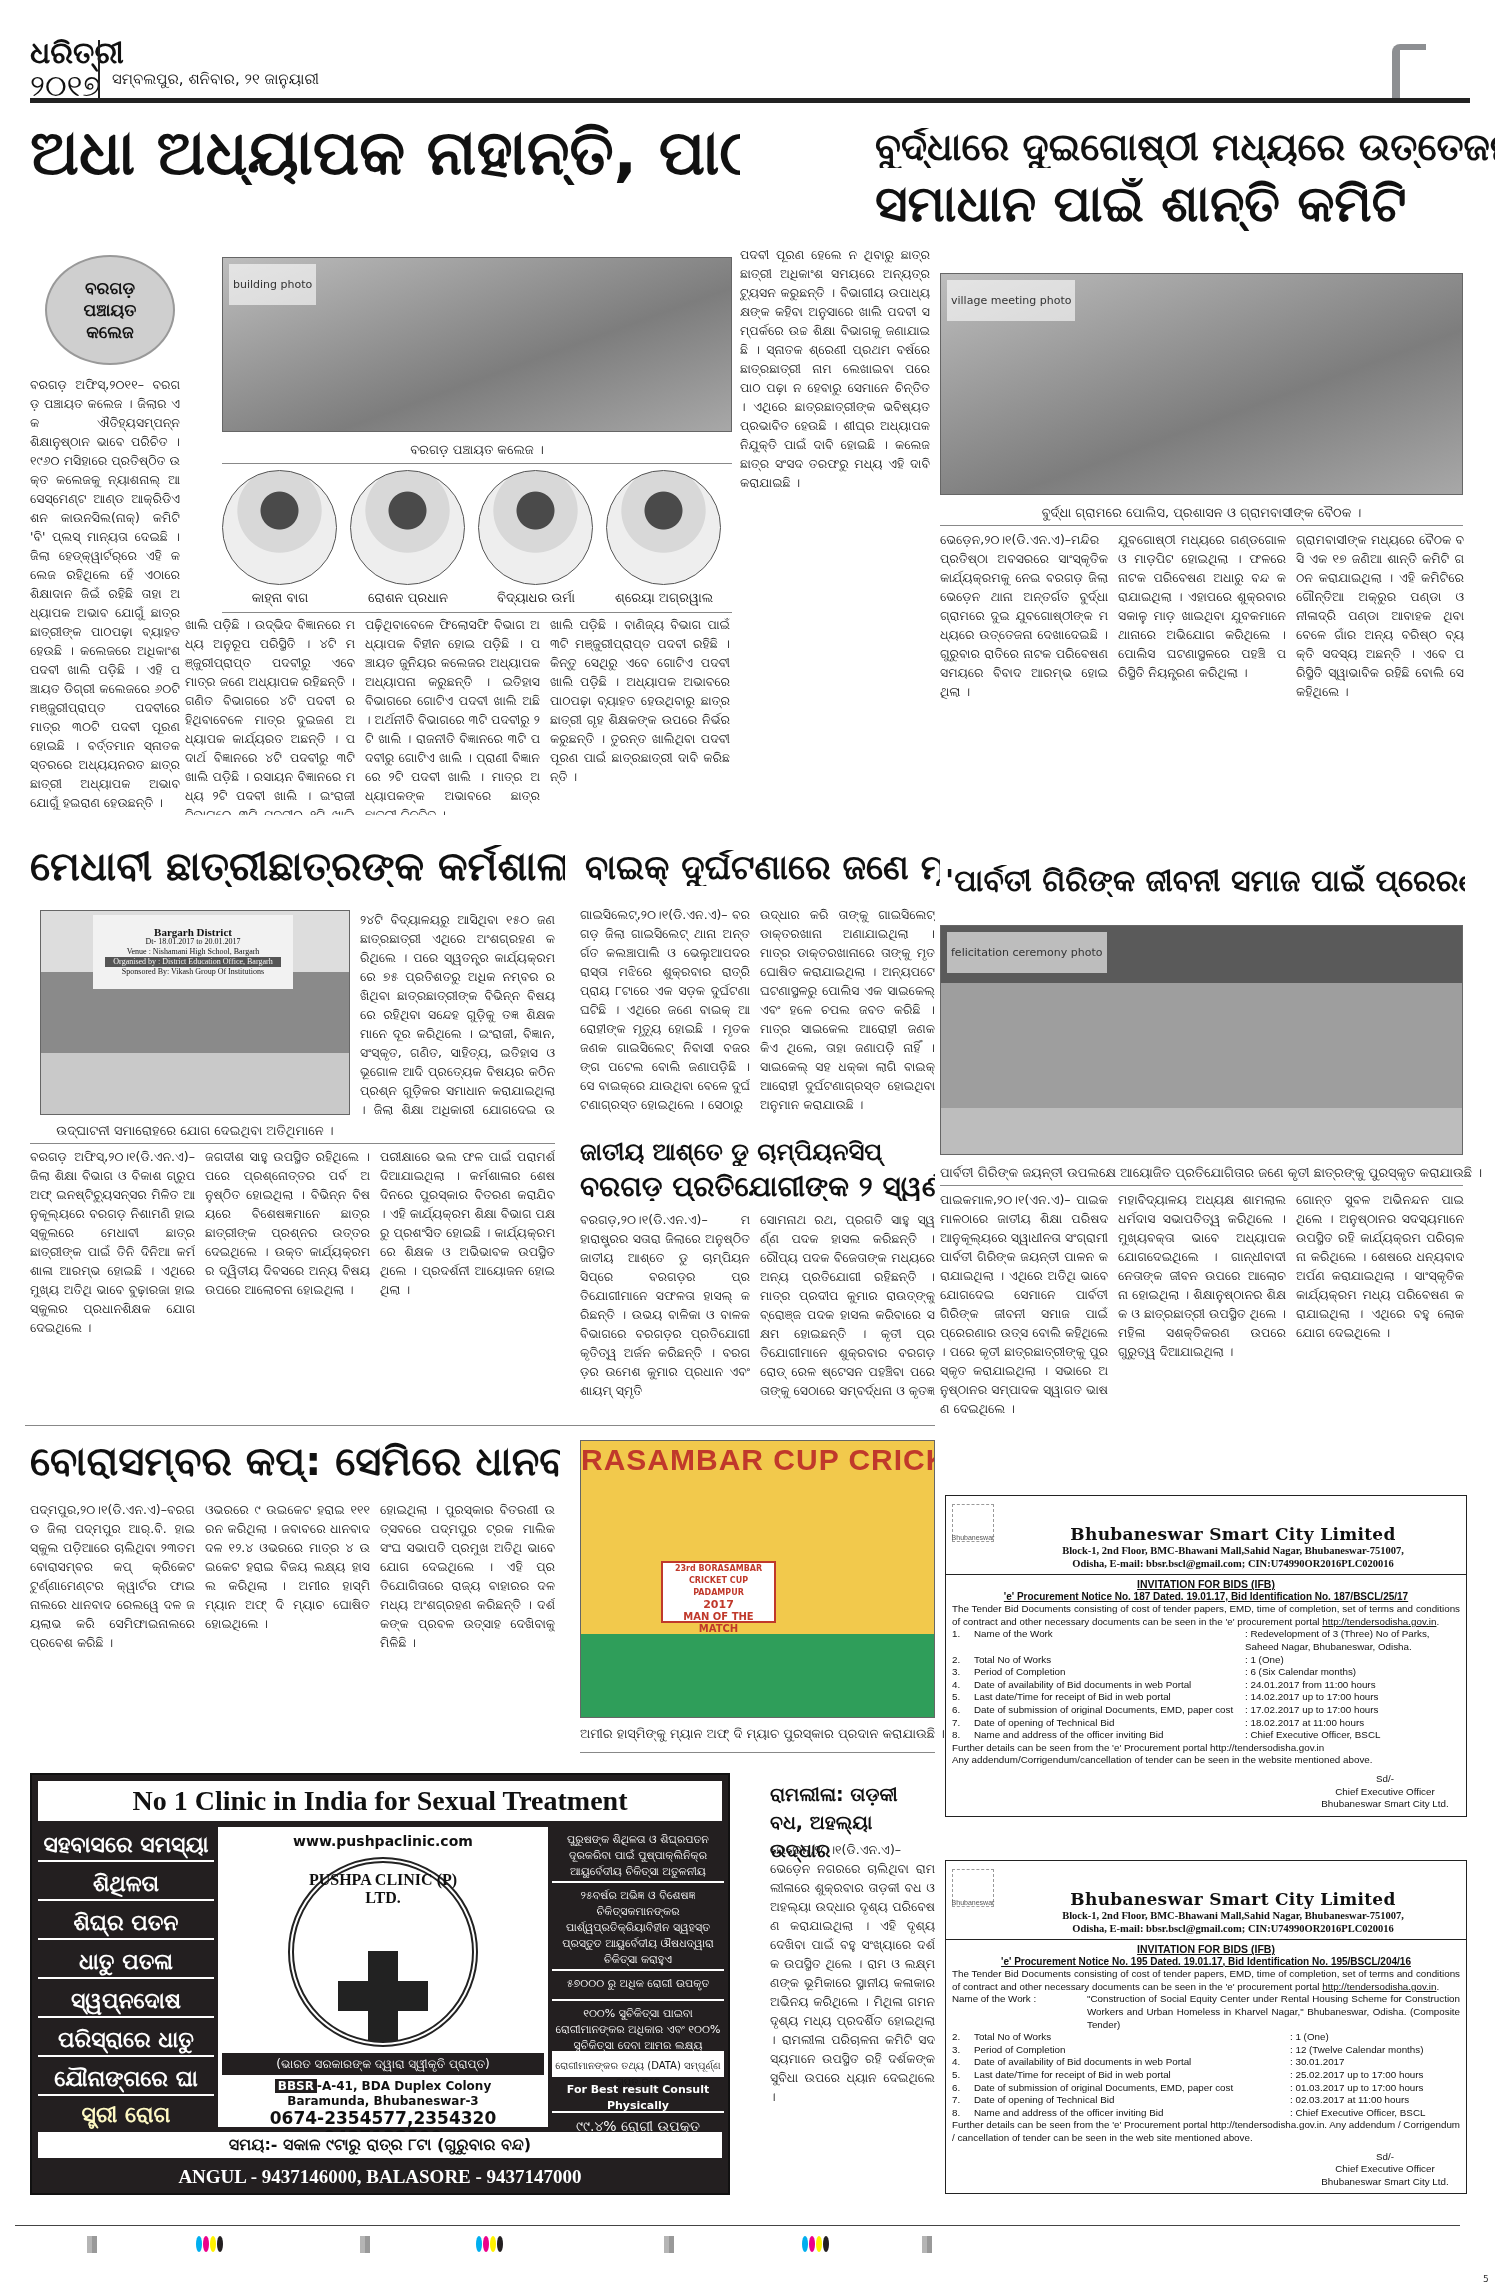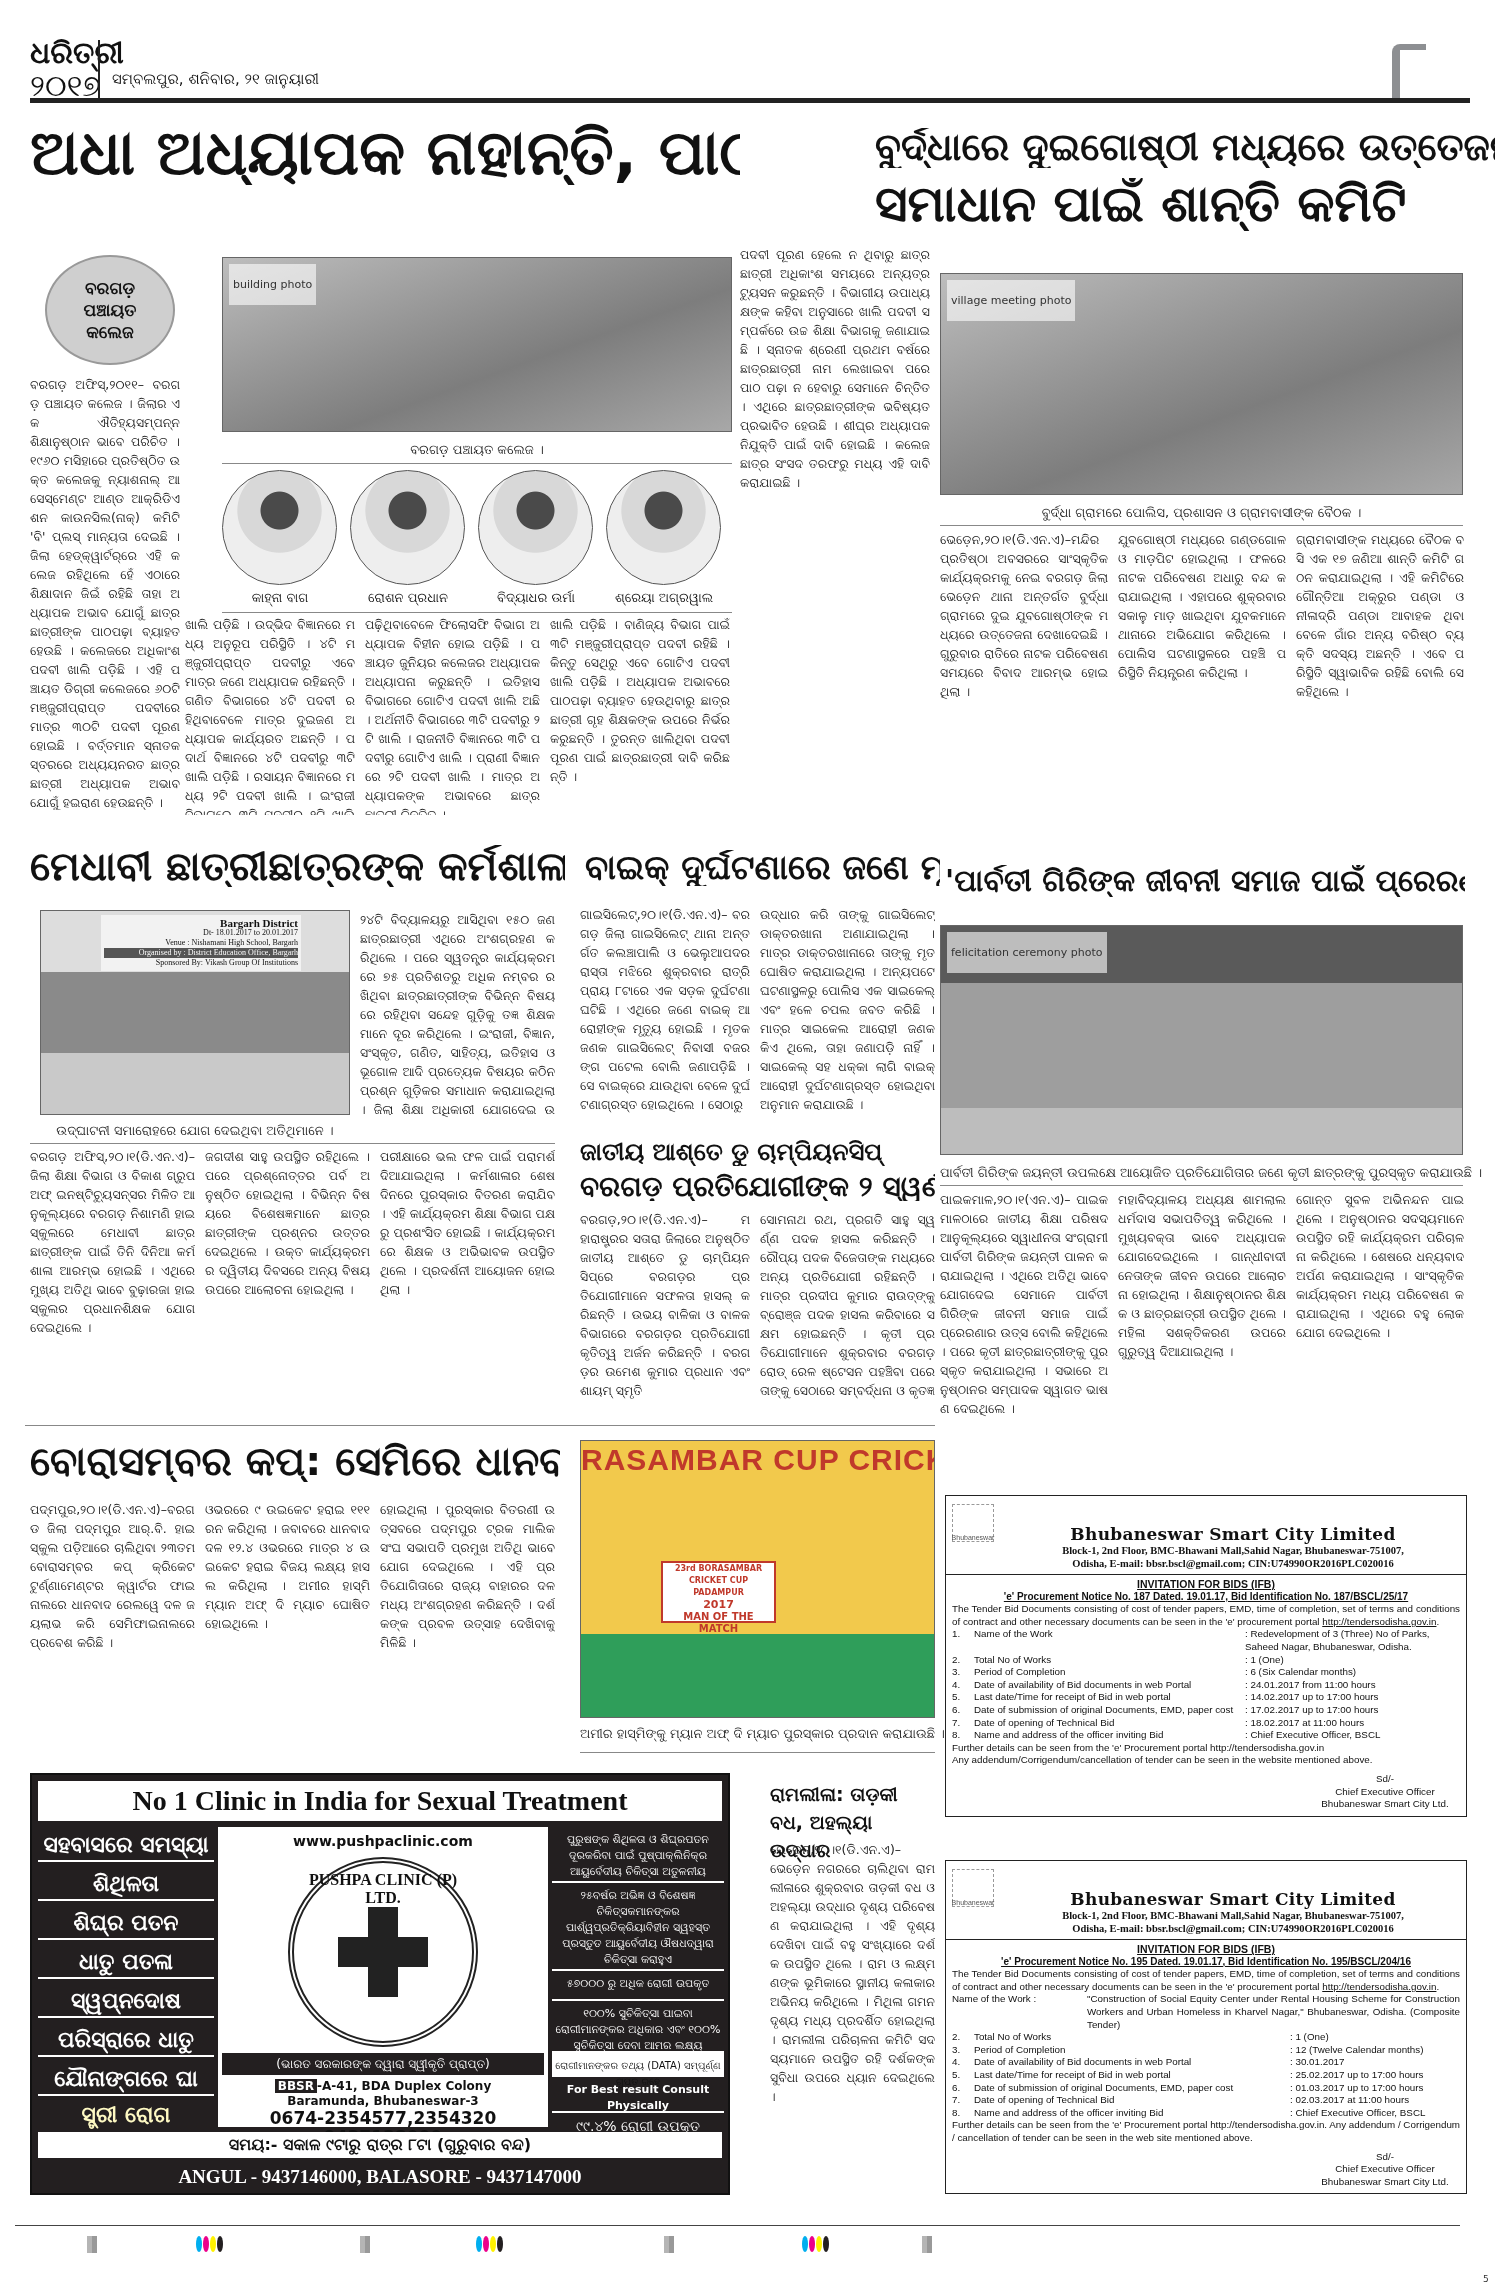--- a/index.html
+++ b/index.html
@@ -32,21 +32,21 @@
 
   .sub-head { font-weight: bold; white-space: nowrap; overflow: hidden; }
 
   
   .clinic { left: 30px; top: 1773px; width: 700px; height: 422px; background: #231f20; border: 2px solid #111; }
   .clinic-title { position: absolute; left: 6px; top: 6px; right: 6px; height: 40px; background: #fff; font-family: "Liberation Serif", serif; font-size: 28px; font-weight: bold; text-align: center; line-height: 40px; color: #111; }
   .clinic-left { position: absolute; left: 6px; top: 52px; width: 176px; }
   .clinic-left .item { height: 35px; margin-bottom: 4px; background: #231f20; color: #fff; border-bottom: 2px solid #fff; font-size: 22px; font-weight: bold; text-align: center; line-height: 35px; }
   .clinic-center { position: absolute; left: 186px; top: 52px; width: 330px; height: 300px; background: #fff; }
   .clinic-url { font-size: 14px; font-weight: bold; text-align: center; margin-top: 6px; }
-  .clinic-logo { position: absolute; left: 70px; top: 30px; width: 190px; height: 190px; border: 6px double #222; border-radius: 50%; display: flex; align-items: center; justify-content: center; }
+  .clinic-logo { position: absolute; left: 70px; top: 30px; width: 190px; height: 190px; border: 6px double #222; border-radius: 50%; display: flex; align-items: flex-end; justify-content: center; }
   .clinic-logo-text { position: absolute; top: 8px; width: 100%; text-align: center; font-family: "Liberation Serif", serif; font-size: 16px; font-weight: bold; }
   .cross { position: relative; width: 90px; height: 90px; }
   .cross::before { content: ""; position: absolute; left: 30px; top: 0; width: 30px; height: 90px; background: #222; }
   .cross::after { content: ""; position: absolute; left: 0; top: 30px; width: 90px; height: 30px; background: #222; }
   .clinic-govt { position: absolute; left: 4px; right: 4px; top: 226px; background: #231f20; color: #fff; font-size: 12px; text-align: center; padding: 4px 8px; }
   .clinic-addr { position: absolute; left: 4px; right: 4px; top: 252px; font-size: 12px; font-weight: bold; text-align: center; line-height: 15px; }
   .clinic-addr .bbsr { background: #231f20; color: #fff; padding: 0 3px; }
   .clinic-phone { position: absolute; left: 0; right: 0; top: 282px; font-size: 17px; font-weight: bold; text-align: center; line-height: 19px; }
   .clinic-right { position: absolute; left: 520px; top: 52px; width: 172px; }
   .clinic-right .box { color: #fff; border-bottom: 2px solid #fff; font-size: 11px; text-align: center; padding: 5px 2px; line-height: 16px; }
@@ -121,21 +121,21 @@
   <span class="ph-label">village meeting photo</span>
 </div>
 <div class="abs caption" style="left:940px;top:505px;width:523px;">ବୁର୍ଦ୍ଧା ଗ୍ରାମରେ ପୋଲିସ, ପ୍ରଶାସନ ଓ ଗ୍ରାମବାସୀଙ୍କ ବୈଠକ ।</div>
 <div class="abs hr" style="left:940px;top:525px;width:523px;"></div>
 <div class="abs col" style="left:940px;top:530px;width:168px;height:300px;">ଭେଡ଼େନ,୨୦।୧(ଡି.ଏନ.ଏ)–ମନ୍ଦିର ପ୍ରତିଷ୍ଠା ଅବସରରେ ସାଂସ୍କୃତିକ କାର୍ଯ୍ୟକ୍ରମକୁ ନେଇ ବରଗଡ଼ ଜିଲା ଭେଡ଼େନ ଥାନା ଅନ୍ତର୍ଗତ ବୁର୍ଦ୍ଧା ଗ୍ରାମରେ ଦୁଇ ଯୁବଗୋଷ୍ଠୀଙ୍କ ମଧ୍ୟରେ ଉତ୍ତେଜନା ଦେଖାଦେଇଛି । ଗୁରୁବାର ରାତିରେ ନାଟକ ପରିବେଷଣ ସମୟରେ ବିବାଦ ଆରମ୍ଭ ହୋଇଥିଲା ।</div>
 <div class="abs col" style="left:1118px;top:530px;width:168px;height:300px;">ଯୁବଗୋଷ୍ଠୀ ମଧ୍ୟରେ ଗଣ୍ଡଗୋଳ ଓ ମାଡ଼ପିଟ ହୋଇଥିଲା । ଫଳରେ ନାଟକ ପରିବେଷଣ ଅଧାରୁ ବନ୍ଦ କରାଯାଇଥିଲା । ଏହାପରେ ଶୁକ୍ରବାର ସକାଳୁ ମାଡ଼ ଖାଇଥିବା ଯୁବକମାନେ ଥାନାରେ ଅଭିଯୋଗ କରିଥିଲେ । ପୋଲିସ ଘଟଣାସ୍ଥଳରେ ପହଞ୍ଚି ପରିସ୍ଥିତି ନିୟନ୍ତ୍ରଣ କରିଥିଲା ।</div>
 <div class="abs col" style="left:1296px;top:530px;width:168px;height:300px;">ଗ୍ରାମବାସୀଙ୍କ ମଧ୍ୟରେ ବୈଠକ ବସି ଏକ ୧୭ ଜଣିଆ ଶାନ୍ତି କମିଟି ଗଠନ କରାଯାଇଥିଲା । ଏହି କମିଟିରେ ଗୌନ୍ତିଆ ଅକ୍ରୁର ପଣ୍ଡା ଓ ନୀଳାଦ୍ରି ପଣ୍ଡା ଆବାହକ ଥିବା ବେଳେ ଗାଁର ଅନ୍ୟ ବରିଷ୍ଠ ବ୍ୟକ୍ତି ସଦସ୍ୟ ଅଛନ୍ତି । ଏବେ ପରିସ୍ଥିତି ସ୍ୱାଭାବିକ ରହିଛି ବୋଲି ସେ କହିଥିଲେ ।</div>
 
 <div class="abs headline" style="left:30px;top:845px;width:535px;font-size:40px;">ମେଧାବୀ ଛାତ୍ରୀଛାତ୍ରଙ୍କ କର୍ମଶାଳା ଉଦ୍‌ଘାଟିତ</div>
 <div class="abs photo" style="left:40px;top:910px;width:310px;height:205px;background:linear-gradient(180deg,#ddd 0 30%,#8a8a8a 30% 70%,#c9c9c9 70%);">
-  <div style="position:absolute;left:60px;top:4px;width:200px;background:#f2f2f2;font-size:8px;line-height:10px;text-align:right;padding:3px;font-family:'Liberation Serif',serif;">
+  <div style="position:absolute;left:52px;top:4px;width:200px;background:#f2f2f2;font-size:8px;line-height:10px;text-align:center;padding:12px;font-family:'Liberation Serif',serif;">
     <div style="font-size:11px;font-weight:bold;">Bargarh District</div>
     <div>Dt- 18.01.2017 to 20.01.2017</div>
     <div>Venue : Nishamani High School, Bargarh</div>
     <div style="background:#555;color:#fff;">Organised by : District Education Office, Bargarh</div>
     <div>Sponsored By: Vikash Group Of Institutions</div>
   </div>
 </div>
 <div class="abs caption" style="left:40px;top:1123px;width:310px;">ଉଦ୍‌ଘାଟନୀ ସମାରୋହରେ ଯୋଗ ଦେଇଥିବା ଅତିଥିମାନେ ।</div>
 <div class="abs col" style="left:360px;top:910px;width:195px;height:215px;">୨୪ଟି ବିଦ୍ୟାଳୟରୁ ଆସିଥିବା ୧୫୦ ଜଣ ଛାତ୍ରଛାତ୍ରୀ ଏଥିରେ ଅଂଶଗ୍ରହଣ କରିଥିଲେ । ପରେ ସ୍ୱତନ୍ତ୍ର କାର୍ଯ୍ୟକ୍ରମରେ ୭୫ ପ୍ରତିଶତରୁ ଅଧିକ ନମ୍ବର ରଖିଥିବା ଛାତ୍ରଛାତ୍ରୀଙ୍କ ବିଭିନ୍ନ ବିଷୟରେ ରହିଥିବା ସନ୍ଦେହ ଗୁଡ଼ିକୁ ତଜ୍ଞ ଶିକ୍ଷକମାନେ ଦୂର କରିଥିଲେ । ଇଂରାଜୀ, ବିଜ୍ଞାନ, ସଂସ୍କୃତ, ଗଣିତ, ସାହିତ୍ୟ, ଇତିହାସ ଓ ଭୂଗୋଳ ଆଦି ପ୍ରତ୍ୟେକ ବିଷୟର କଠିନ ପ୍ରଶ୍ନ ଗୁଡ଼ିକର ସମାଧାନ କରାଯାଇଥିଲା । ଜିଲା ଶିକ୍ଷା ଅଧିକାରୀ ଯୋଗଦେଇ ଉଦ୍‌ବୋଧନ ଦେଇଥିଲେ ।</div>
 <div class="abs hr" style="left:30px;top:1143px;width:525px;"></div>

